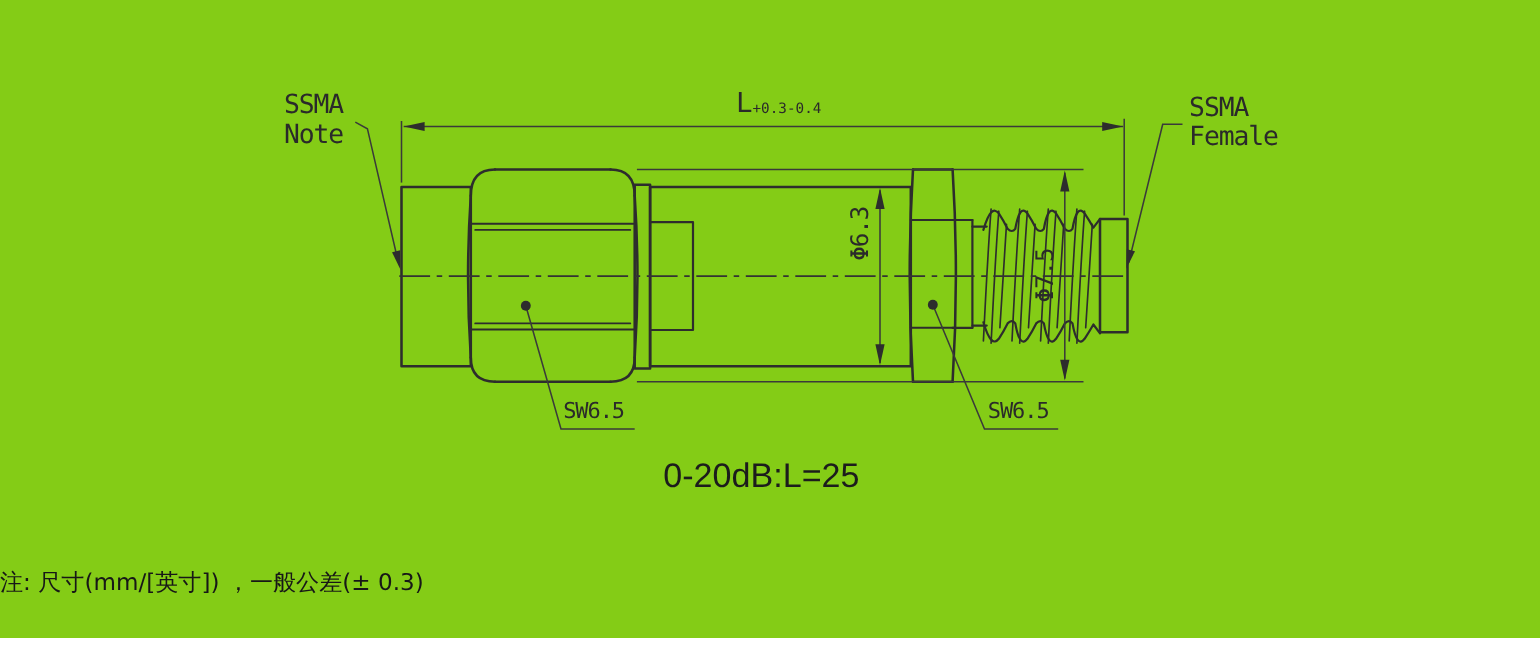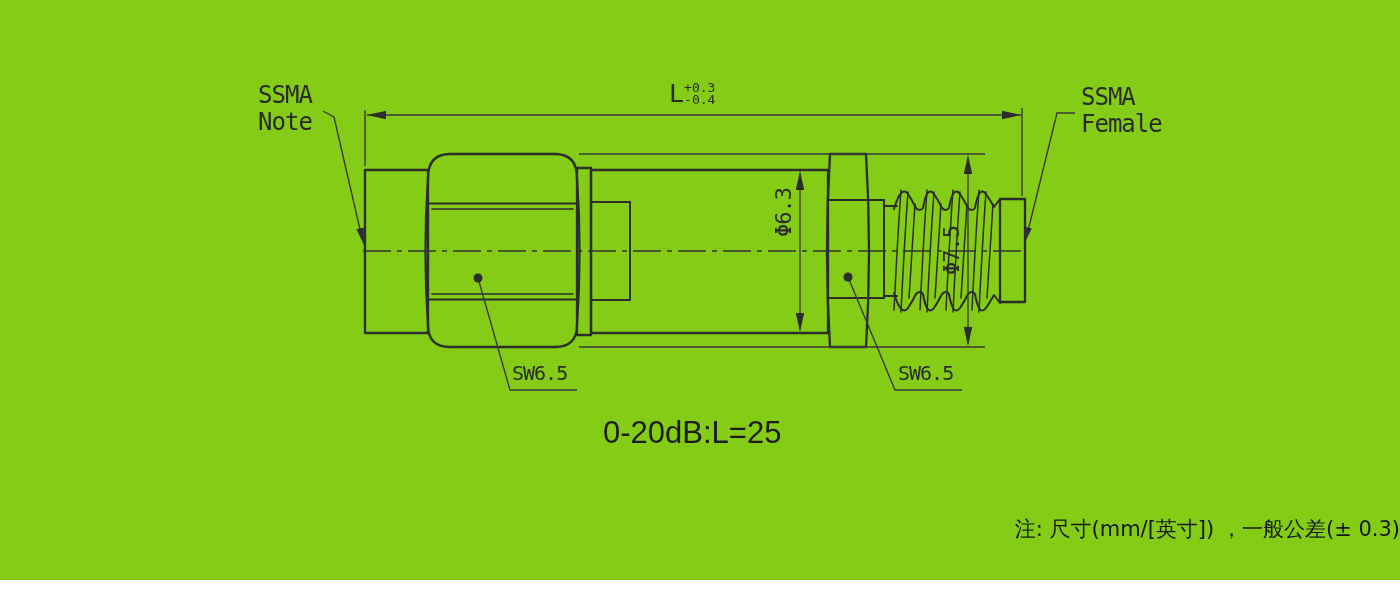--- a/index.html
+++ b/index.html
@@ -9,26 +9,26 @@
   }
   .stage svg{position:absolute;left:0;top:0;}
   .cad{
     position:absolute;font-family:"DejaVu Sans Mono", monospace;
     color:#2a2a2a;letter-spacing:-1px;white-space:nowrap;
   }
   .lbl-conn{font-size:24px;line-height:27px;}
   .lbl-conn.center{text-align:center;}
   .ldim{display:flex;align-items:flex-end;}
   .ldim .big{font-size:25px;line-height:24px;}
-  .ldim .tols{display:flex;flex-direction:column;font-size:13px;line-height:12px;letter-spacing:0;margin-left:1px;}
+  .ldim .tols{display:flex;font-size:13px;line-height:12px;letter-spacing:0;margin-left:1px;}
   .rot{transform:rotate(-90deg);text-align:center;font-size:22px;}
   .sw{font-size:20px;}
   .specs{position:absolute;left:603px;top:412px;font-family:Liberation Sans, sans-serif;
     font-size:31px;line-height:41px;color:#1c1c1c;white-space:nowrap;}
-  .note{position:absolute;left:0;width:1400px;text-align:right;color:#171717;}
+  .note{position:absolute;left:0;width:1400px;text-align:left;color:#171717;}
   .note-zh{top:515px;font-size:21px;}
   .note-en{top:542px;font-size:21px;}
 </style>
 </head>
 <body>
 
 <div class="stage">
 
   <svg width="1400" height="600" viewBox="0 0 1400 600">
 

